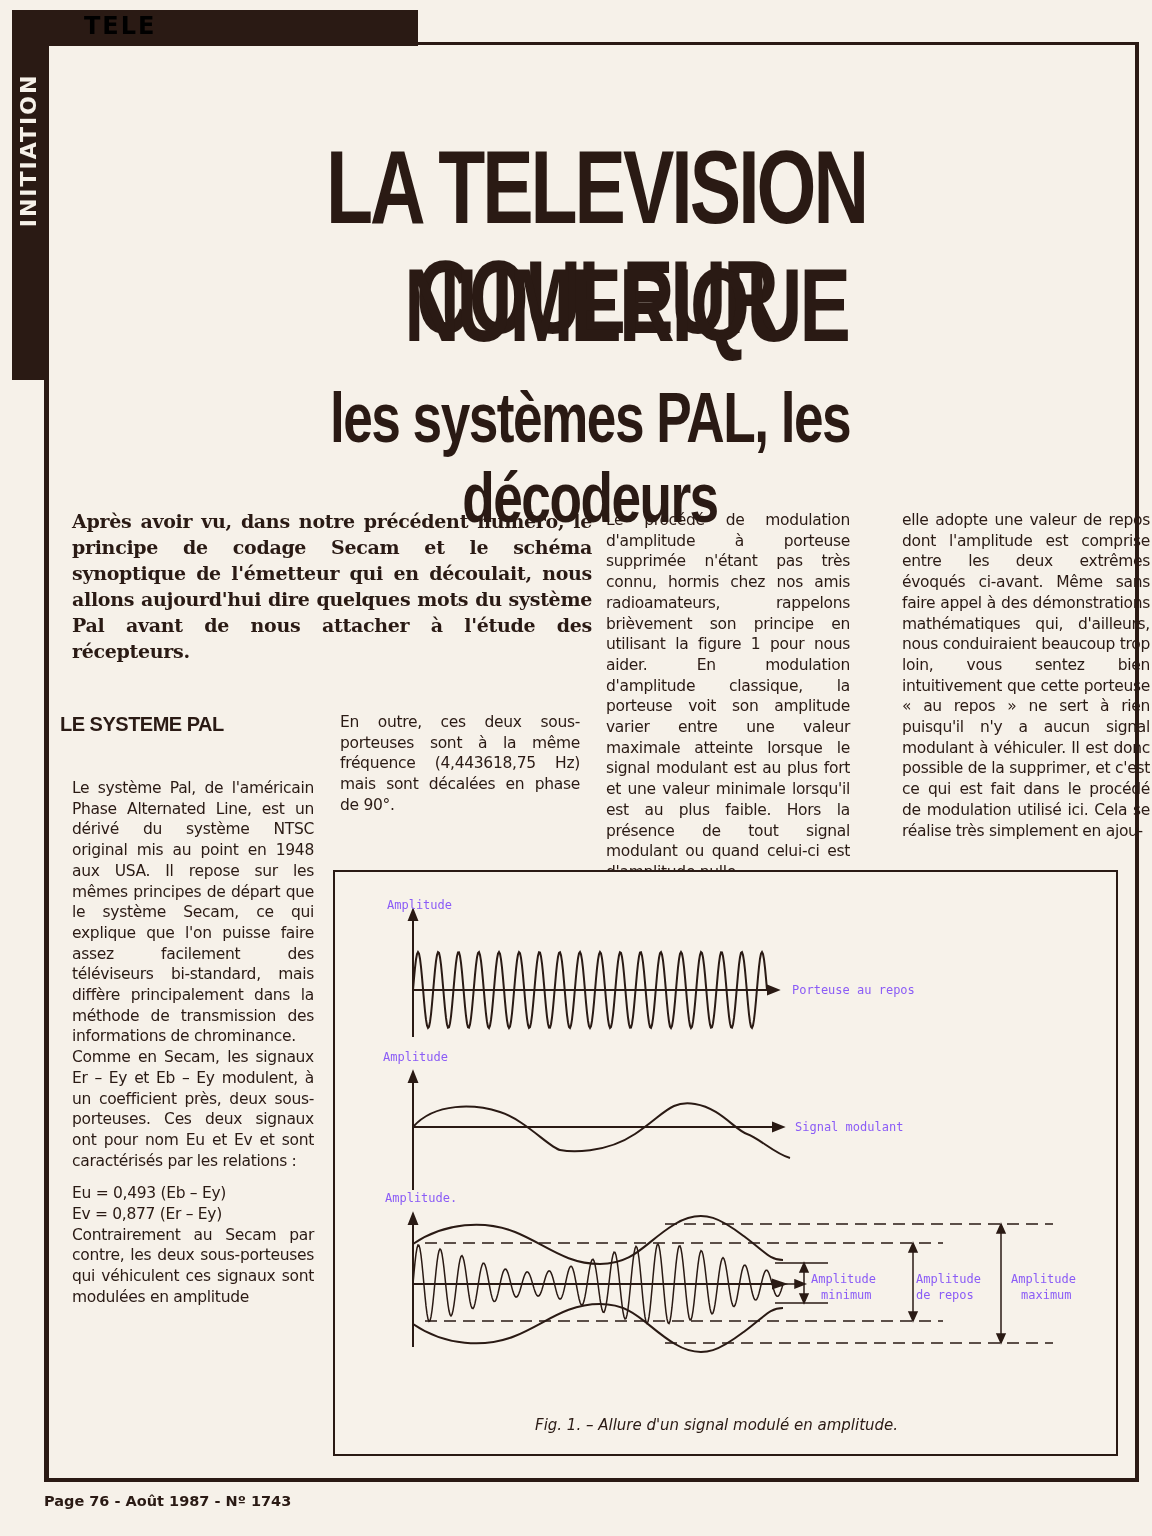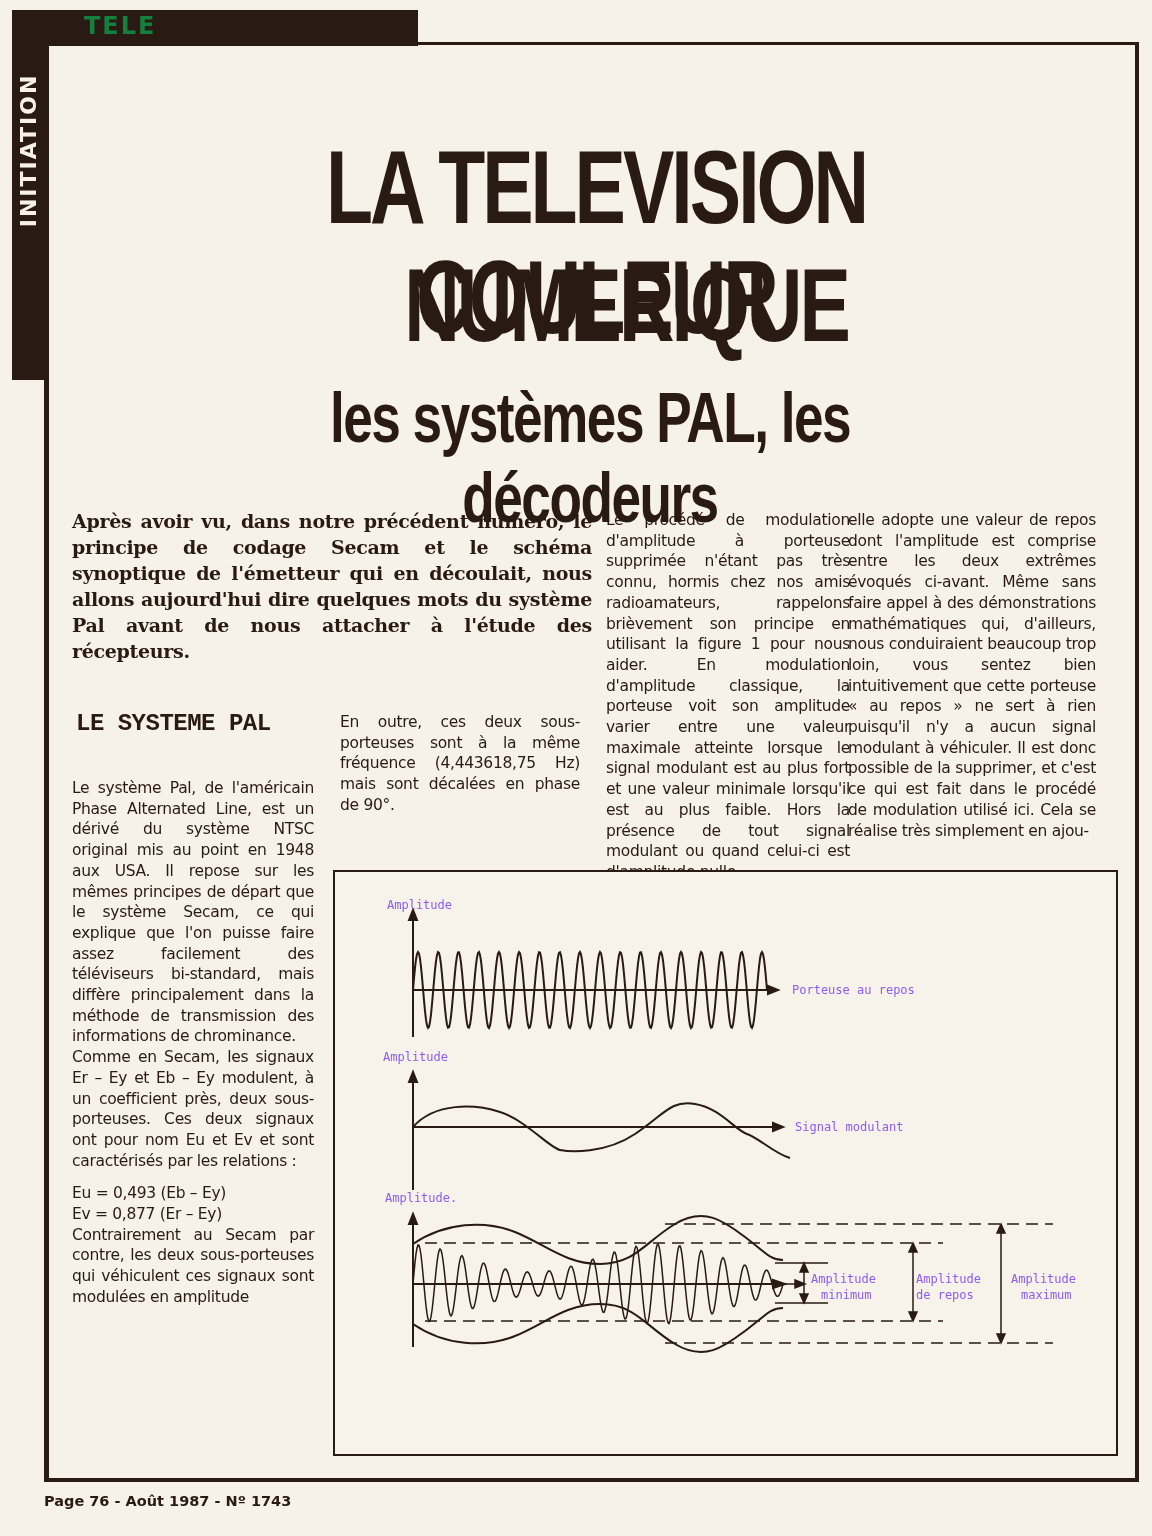--- a/index.html
+++ b/index.html
@@ -6,21 +6,21 @@
   body {
     width: 1152px; height: 1536px; position: relative; overflow: hidden;
     background: #f6f1e9; color: #2a1a14;
     font-family: "DejaVu Sans", "Liberation Sans", sans-serif;
   }
   .tele-bar {
     position: absolute; left: 12px; top: 10px; width: 406px; height: 36px;
     background: #2a1a14;
   }
   .tele-label {
-    position: absolute; left: 84px; top: 12px; color: #15803d;
+    position: absolute; left: 84px; top: 12px; color: #000000;
     font-family: "DejaVu Sans", sans-serif; font-weight: bold; font-size: 24px; letter-spacing: 2px;
   }
   .side-bar {
     position: absolute; left: 12px; top: 10px; width: 34px; height: 370px;
     background: #2a1a14;
   }
   .side-label {
     position: absolute; left: 12px; top: 50px; width: 34px; height: 200px;
     display: flex; align-items: center; justify-content: center;
   }
@@ -56,26 +56,26 @@
     position: absolute; left: 72px; top: 508px; width: 520px;
     font-family: "DejaVu Serif", "Liberation Serif", serif; font-weight: bold;
     font-size: 19px; line-height: 26px; text-align: justify; letter-spacing: -0.3px;
   }
   .col {
     position: absolute; font-family: "DejaVu Sans", sans-serif;
     font-size: 15.5px; line-height: 20.7px; text-align: justify; letter-spacing: -0.3px;
   }
   .col p { margin: 0; }
   .col3 { left: 606px; top: 510px; width: 244px; }
-  .col4 { left: 848px; top: 510px; width: 248px; }
+  .col4 { left: 902px; top: 510px; width: 248px; }
   .col1 { left: 72px; top: 778px; width: 242px; }
   .col2 { left: 340px; top: 712px; width: 240px; }
   .section-head {
-    position: absolute; left: 76px; top: 708px; width: 230px;
-    font-family: Liberation Mono, monospace; font-weight: bold; font-size: 24px; line-height: 32px;
+    position: absolute; left: 60px; top: 708px; width: 230px;
+    font-family: Liberation Sans, sans-serif; font-weight: bold; font-size: 20px; line-height: 32px;
     letter-spacing: -0.5px;
   }
   .formula { margin-top: 12px !important; }
   .formula + .formula { margin-top: 0 !important; }
   .after-formula { margin-top: 14px !important; }
   .figure {
     position: absolute; left: 333px; top: 870px; width: 785px; height: 586px;
     border: 2px solid #2a1a14; box-sizing: border-box; background: #f7f2ea;
   }
   .figure svg { position: absolute; left: 0; top: 0; }
@@ -192,15 +192,16 @@
   <div class="fig-label" style="left:457px;top:111px;">Porteuse au repos</div>
   <div class="fig-label" style="left:48px;top:178px;">Amplitude</div>
   <div class="fig-label" style="left:460px;top:248px;">Signal modulant</div>
   <div class="fig-label" style="left:50px;top:319px;">Amplitude.</div>
   <div class="fig-label" style="left:476px;top:400px;">Amplitude</div>
   <div class="fig-label" style="left:486px;top:416px;">minimum</div>
   <div class="fig-label" style="left:581px;top:400px;">Amplitude</div>
   <div class="fig-label" style="left:581px;top:416px;">de repos</div>
   <div class="fig-label" style="left:676px;top:400px;">Amplitude</div>
   <div class="fig-label" style="left:686px;top:416px;">maximum</div>
+  <div class="caption">Fig. 1. – Allure d'un signal modulé en amplitude.</div>
 </div>
 
 <div class="footer">Page 76 - Août 1987 - Nº 1743</div>
 
 </body></html>

